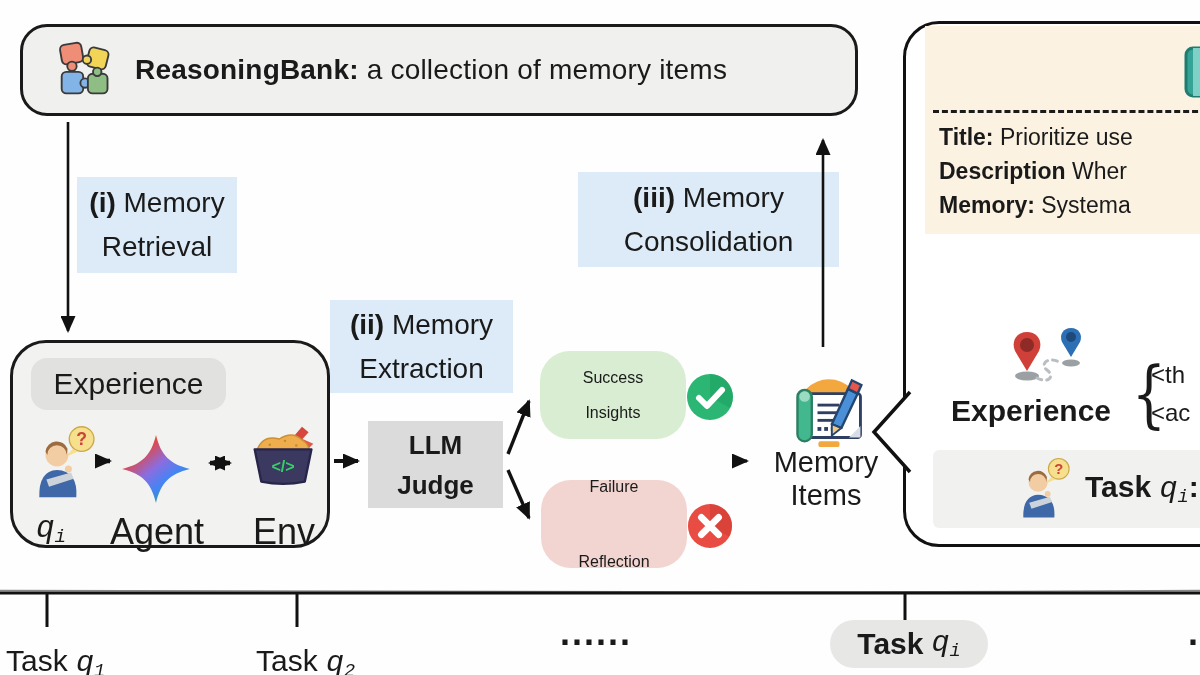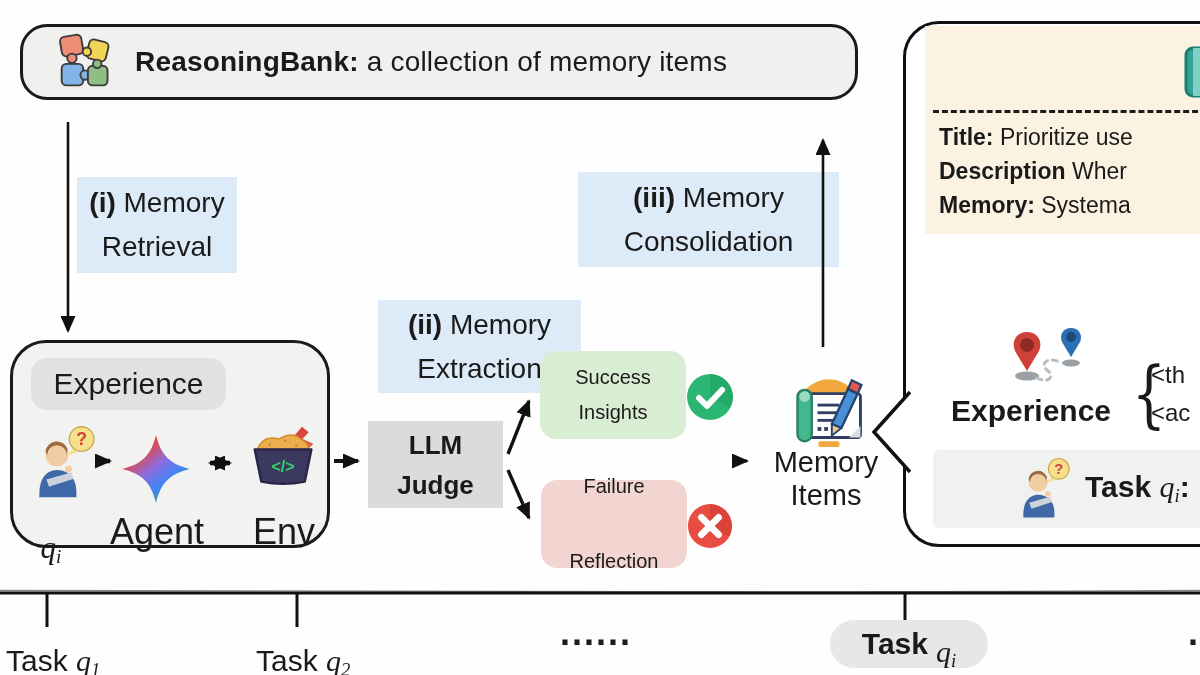--- a/index.html
+++ b/index.html
@@ -2,51 +2,51 @@
 <html><head>
 <meta charset="utf-8">
 <style>
   html,body{margin:0;padding:0;background:#fff;}
   .canvas{position:relative;width:1200px;height:675px;background:#fefefe;overflow:hidden;
           font-family:"Liberation Sans",sans-serif;color:#1a1a1a;}
   .abs{position:absolute;}
   .ctr{display:flex;flex-direction:column;align-items:center;justify-content:center;text-align:center;}
 
   
-  .banner{left:20px;top:24px;width:838px;height:76px;background:#f0f0ef;border:3px solid #1a1a1a;
+  .banner{left:20px;top:24px;width:838px;height:92px;background:#f0f0ef;border:3px solid #1a1a1a;
           border-radius:27px;display:flex;align-items:center;padding-left:32px;box-sizing:border-box;z-index:2;}
   .banner .txt{font-size:28px;margin-left:18px;letter-spacing:.2px;}
   .bold{font-weight:bold;}
 
   
   .step{background:#dcebf7;font-size:28px;line-height:44px;z-index:2;}
   .step-i{left:77px;top:177px;width:160px;height:96px;}
-  .step-ii{left:330px;top:300px;width:203px;height:93px;margin-left:48px;}
+  .step-ii{left:330px;top:300px;width:183px;height:93px;}
   .step-iii{left:578px;top:172px;width:261px;height:95px;}
 
   
   .expbox{left:10px;top:340px;width:320px;height:208px;background:#f2f2f0;border:3px solid #1a1a1a;
           border-radius:36px;z-index:2;box-sizing:border-box;}
   .exppill{left:18px;top:15px;width:195px;height:52px;background:#e1e1e0;border-radius:16px;font-size:30px;}
   .icon-person{left:14px;top:80px;width:74px;height:78px;}
   .icon-star{left:108px;top:91px;width:70px;height:70px;}
   .icon-env{left:236px;top:80px;width:70px;height:66px;}
   .lab{font-size:36px;top:168px;}
   .lab-q{left:8px;width:60px;font-size:31px;}
   .lab-agent{left:94px;width:100px;}
   .lab-env{left:216px;width:110px;}
-  .mq{font-family:Liberation Serif, serif;font-style:italic;margin-top:19px;}
+  .mq{font-family:Liberation Mono, monospace;font-style:italic;}
   .sub{font-size:.62em;vertical-align:-.25em;}
 
   
   .judge{left:368px;top:421px;width:135px;height:87px;background:#dbdbdb;font-weight:bold;
          font-size:26px;line-height:40px;z-index:2;}
 
   
-  .outcome{width:146px;height:88px;border-radius:16px;font-size:20px;line-height:35px;z-index:2;}
+  .outcome{width:146px;height:88px;border-radius:30px;font-size:16px;line-height:35px;z-index:2;}
   .success{left:540px;top:351px;background:#d8edd1;}
   .failure{left:541px;top:480px;background:#f2d5d1;gap:40px;}
   .badge{width:48px;height:48px;z-index:3;}
   .badge-check{left:686px;top:373px;}
   .badge-cross{left:687px;top:503px;width:46px;height:46px;}
 
   
   .icon-scroll{left:786px;top:364px;width:84px;height:86px;z-index:2;}
   .memlabel{left:762px;top:446px;width:128px;font-size:29px;line-height:33px;z-index:2;}
 

